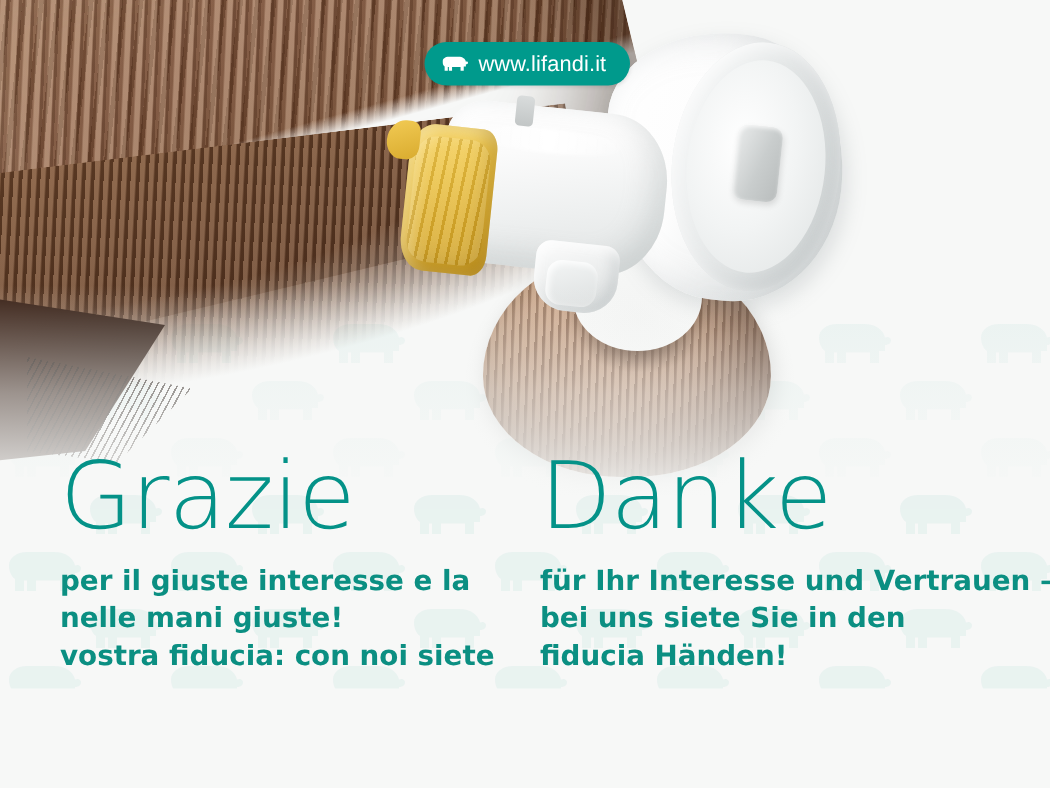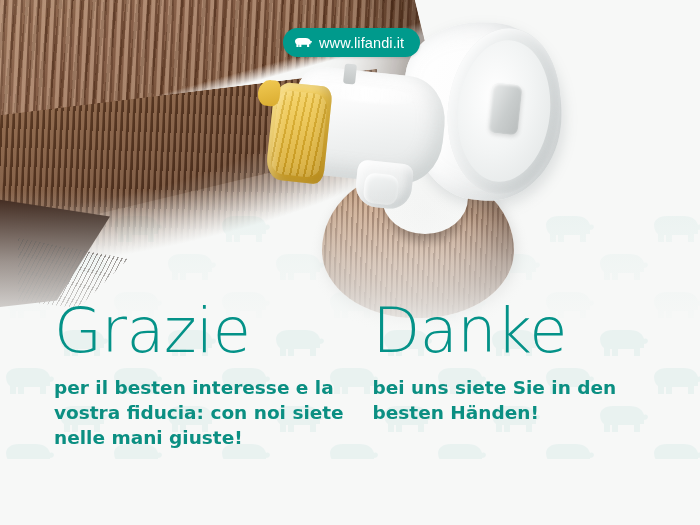--- a/index.html
+++ b/index.html
@@ -201,21 +201,21 @@
     color:#ffffff;font-size:14.5px;letter-spacing:.1px;
     font-family:"Liberation Sans", sans-serif;white-space:nowrap;
   }
 
   
   .cols{
     position:absolute;left:0;top:300px;width:700px;height:225px;
     display:flex;
   }
   .col{position:relative;}
-  .col-it{width:310px;padding-left:54px;}
+  .col-it{width:310px;padding-left:40px;}
   .col-de{width:340px;padding-left:0px;margin-left:20px;}
   .headline{
     color:#049288;
     font-size:62px;line-height:1;
     font-weight:300;
     letter-spacing:-.5px;
     margin:0;
     font-family:"DejaVu Sans","Liberation Sans",sans-serif;
   }
   .body{
@@ -284,28 +284,29 @@
                L18 19 L18 26 L12 26 L12 19 L10 19 L10 26 Z" fill="#ffffff"></path>
     </svg>
     <span class="badge-text">www.lifandi.it</span>
   </div>
 
   <div class="cols">
 
     <div class="col col-it">
       <div class="headline">Grazie</div>
       <div class="body">
-        <span class="ln">per il besten interesse e la</span>
+        <span class="ln">per il giuste interesse e la</span>
+        <span class="ln">nelle mani giuste!</span>
         <span class="ln">vostra fiducia: con noi siete</span>
-        <span class="ln">nelle mani giuste!</span>
       </div>
     </div>
 
     <div class="col col-de">
       <div class="headline">Danke</div>
       <div class="body">
+        <span class="ln">für Ihr Interesse und Vertrauen –</span>
         <span class="ln">bei uns siete Sie in den</span>
-        <span class="ln">besten Händen!</span>
+        <span class="ln">fiducia Händen!</span>
       </div>
     </div>
 
   </div>
 </div>
 
 </body></html>

